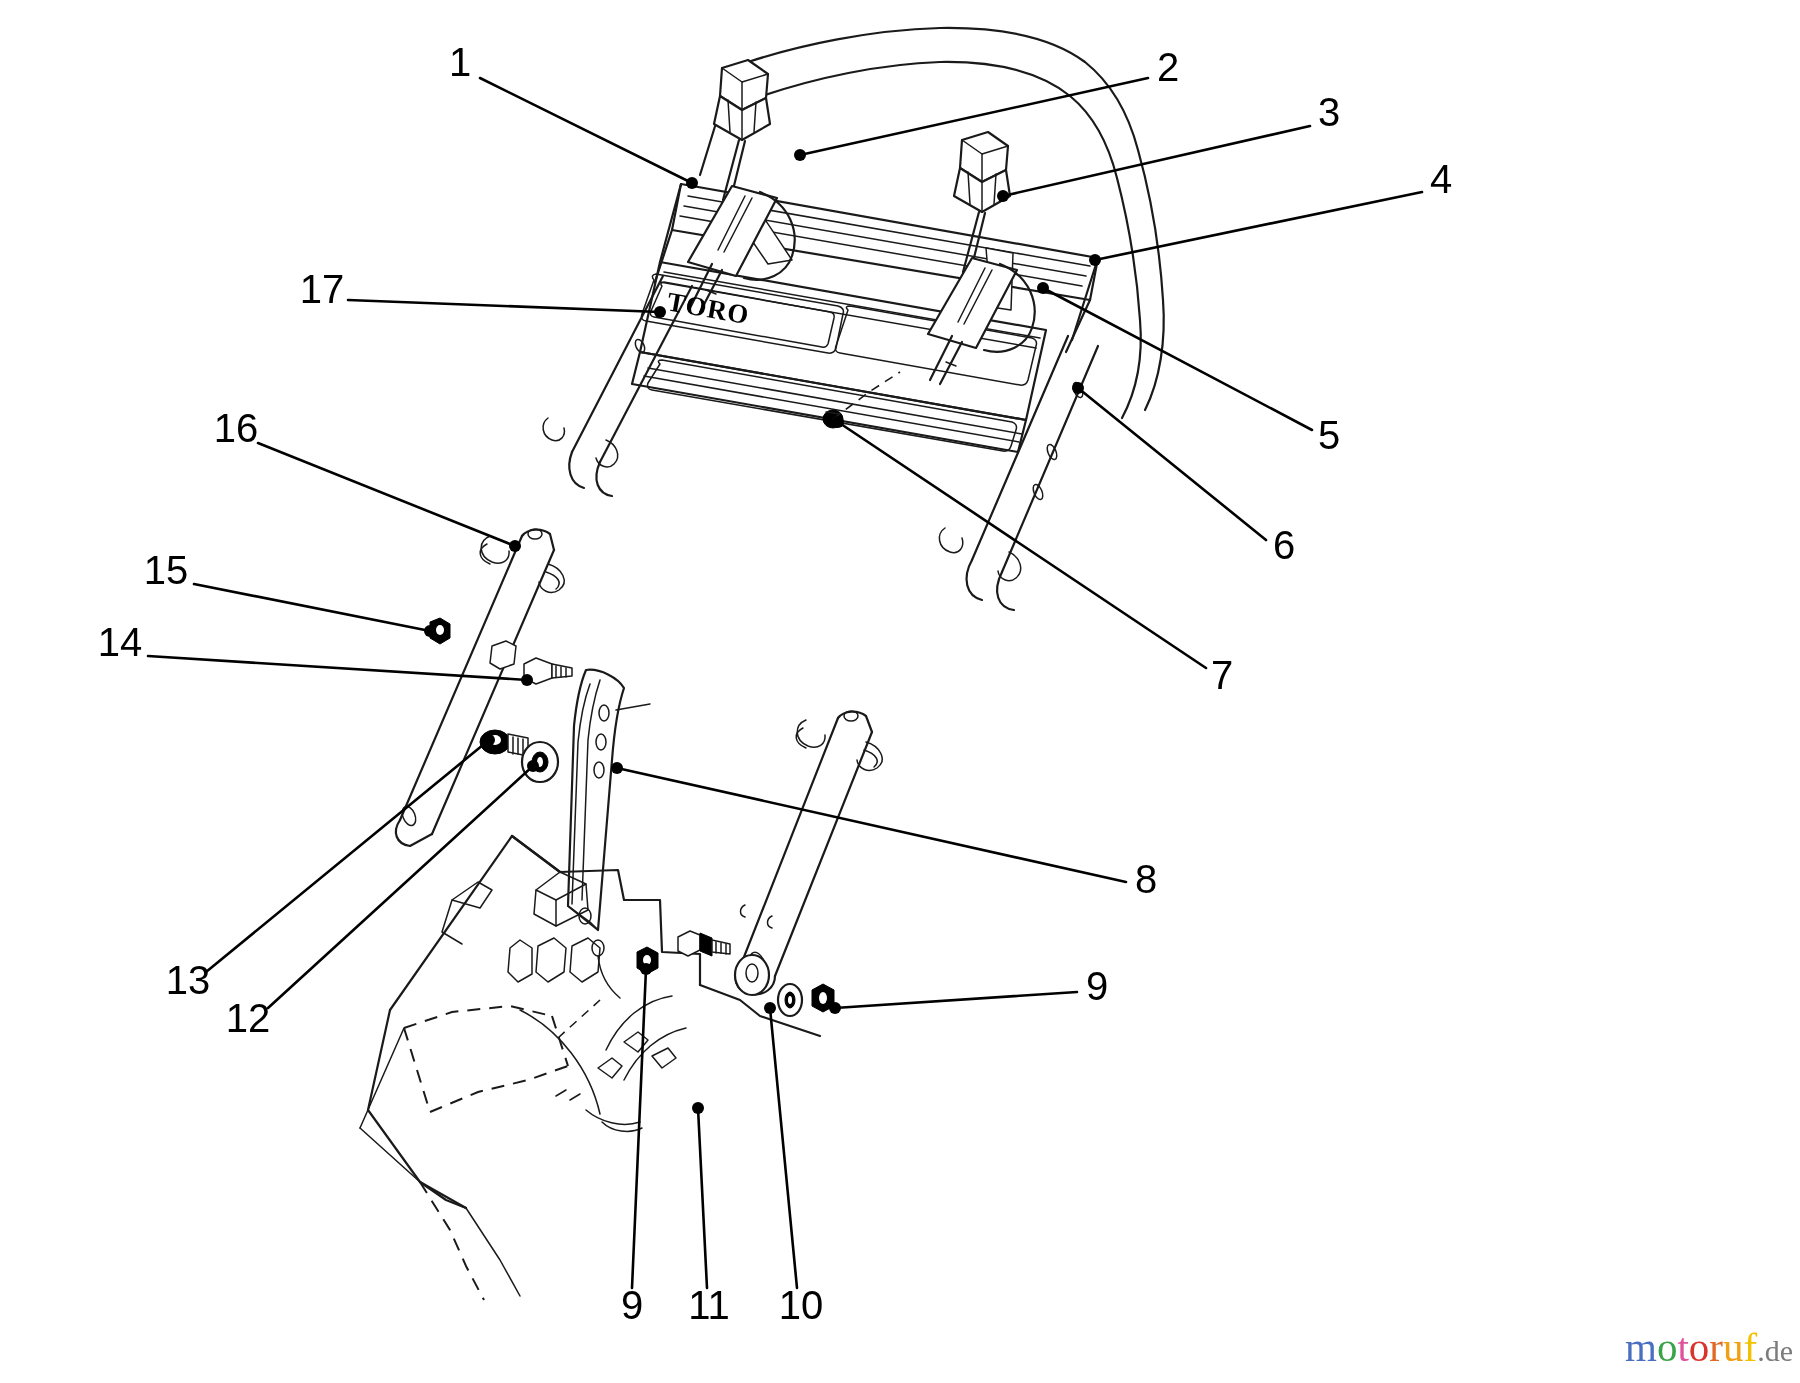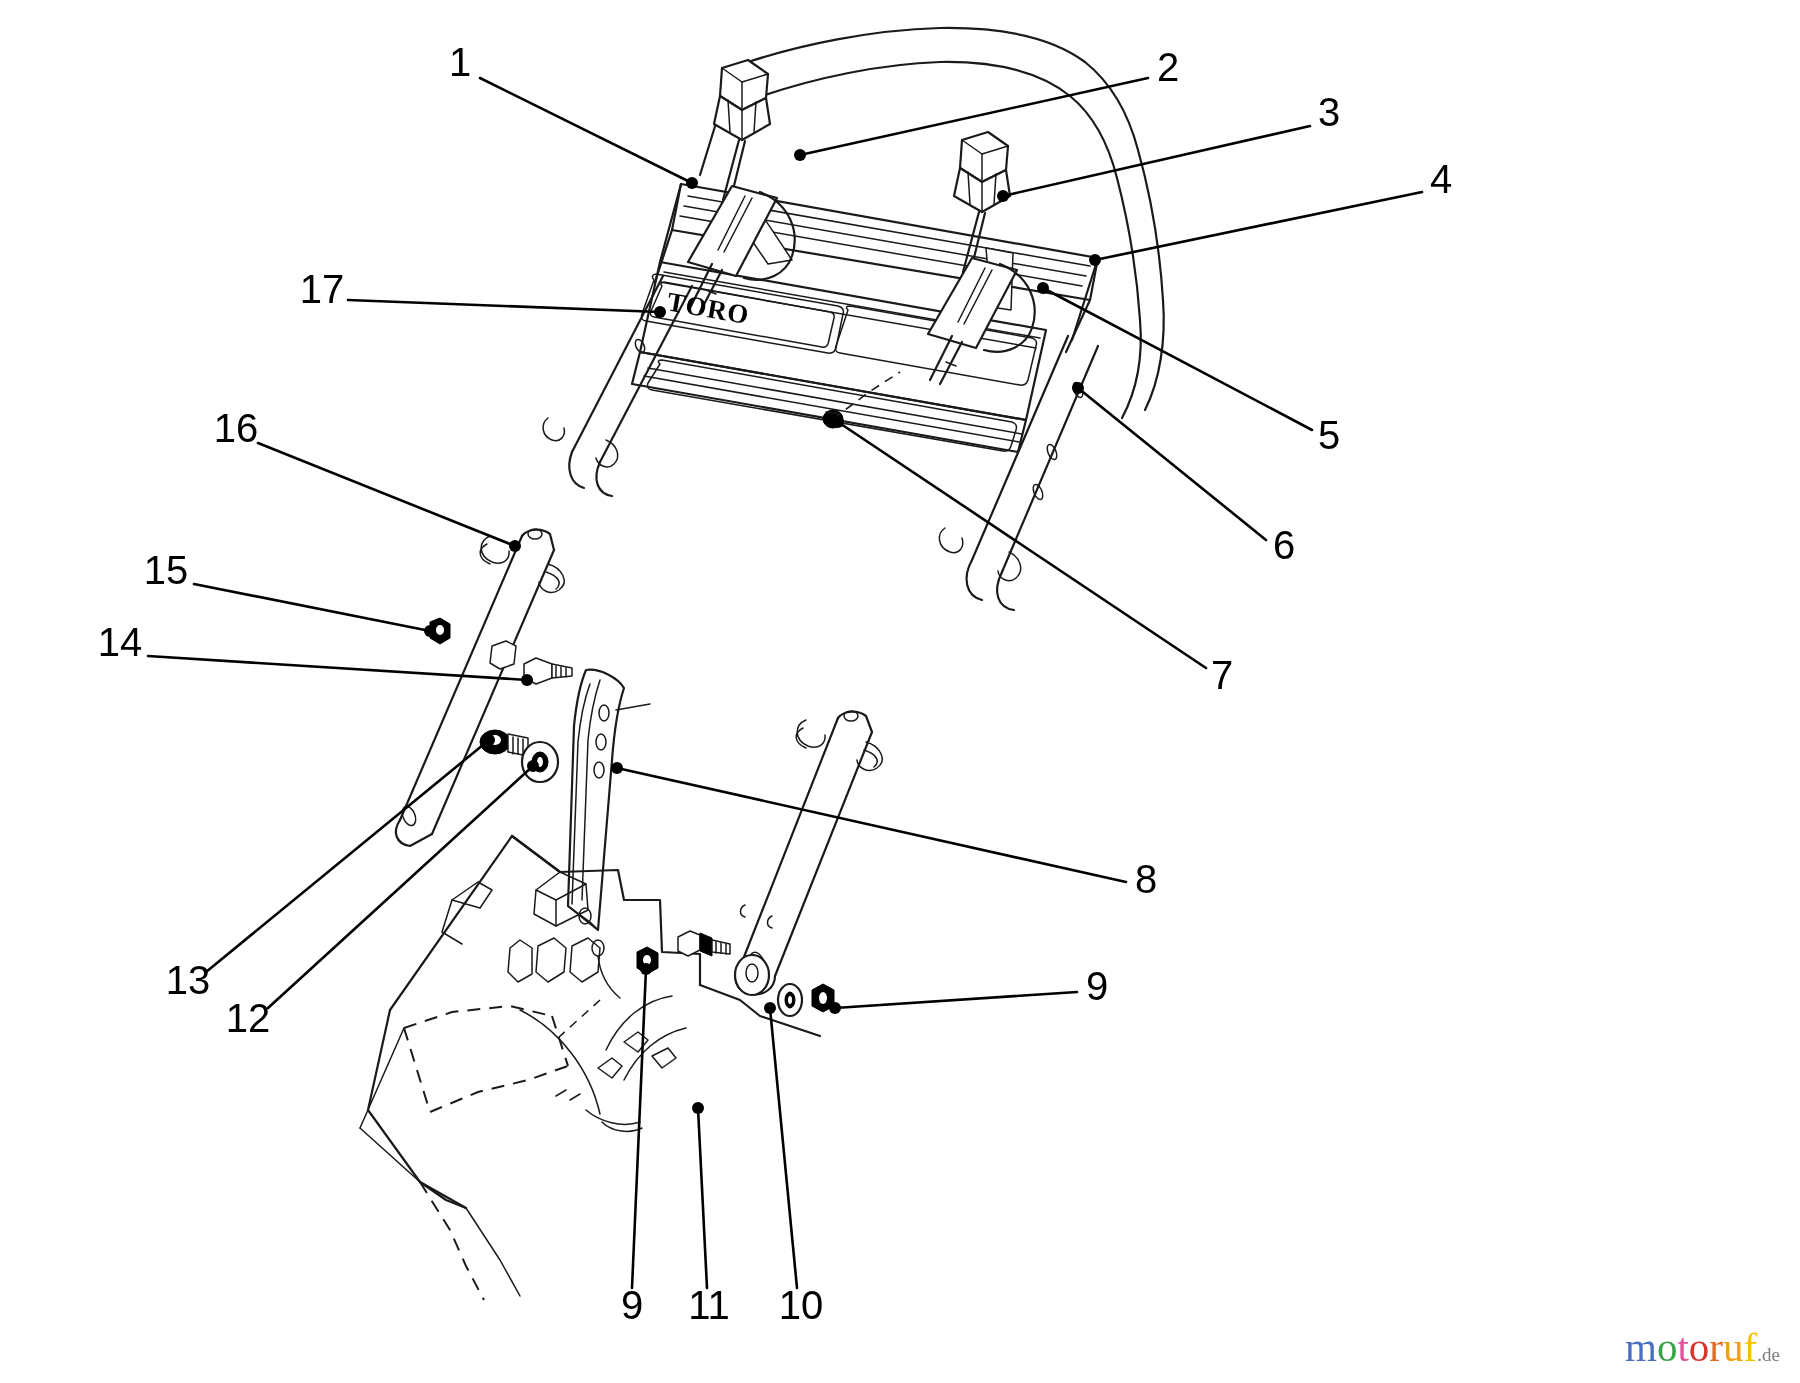--- a/index.html
+++ b/index.html
@@ -97,21 +97,21 @@
     left: 1625px;
     top: 1327px;
     font-family: "Liberation Serif", serif;
     font-size: 41px;
     line-height: 1;
     white-space: nowrap;
     user-select: none;
   }
   #watermark .wm-ch { display: inline-block; }
   #watermark .wm-de {
-    font-size: 19px;
+    font-size: 30px;
     color: #7b7b7b;
   }
 </style>
 </head>
 <body>
 
 <div id="page">
 
   <svg id="diagram-svg" viewBox="0 0 1800 1383">
 

